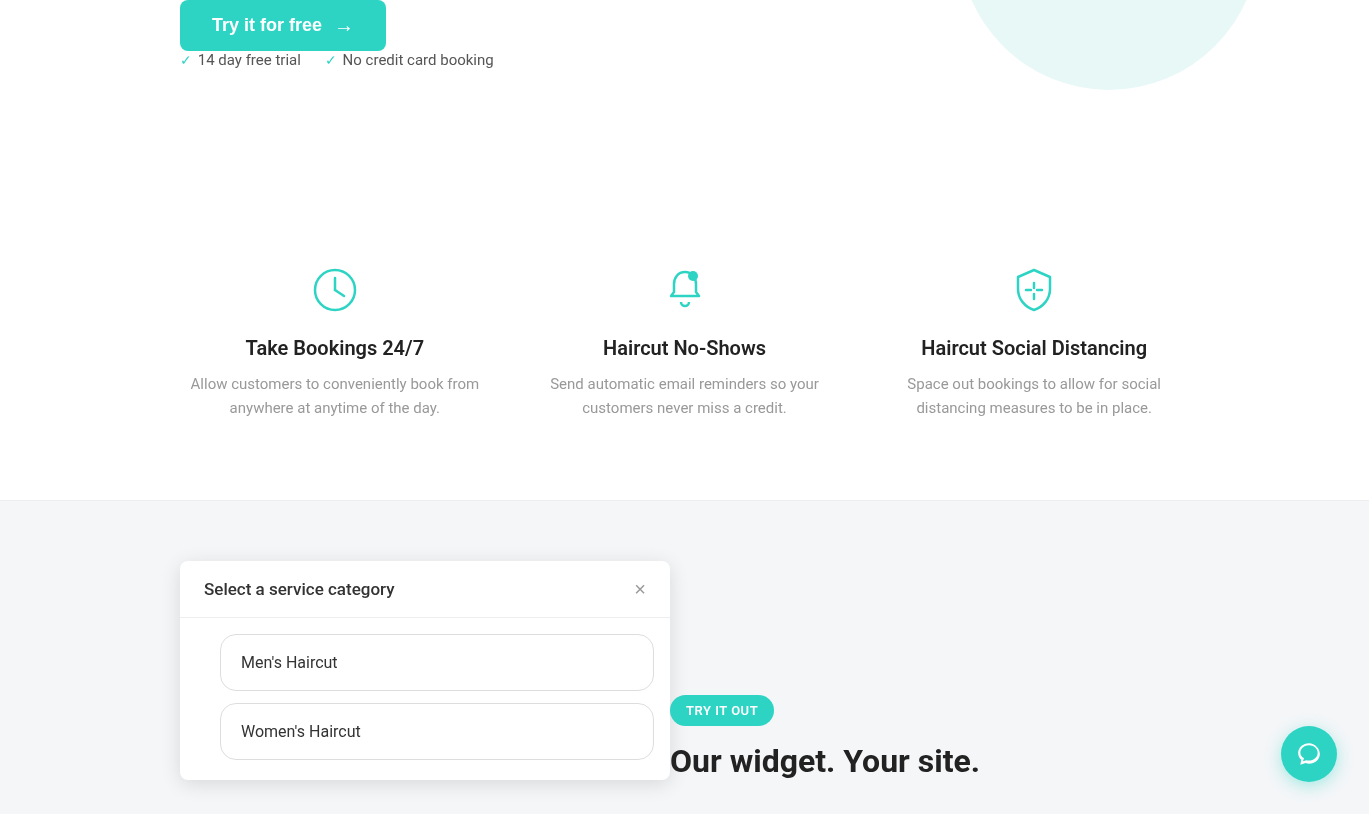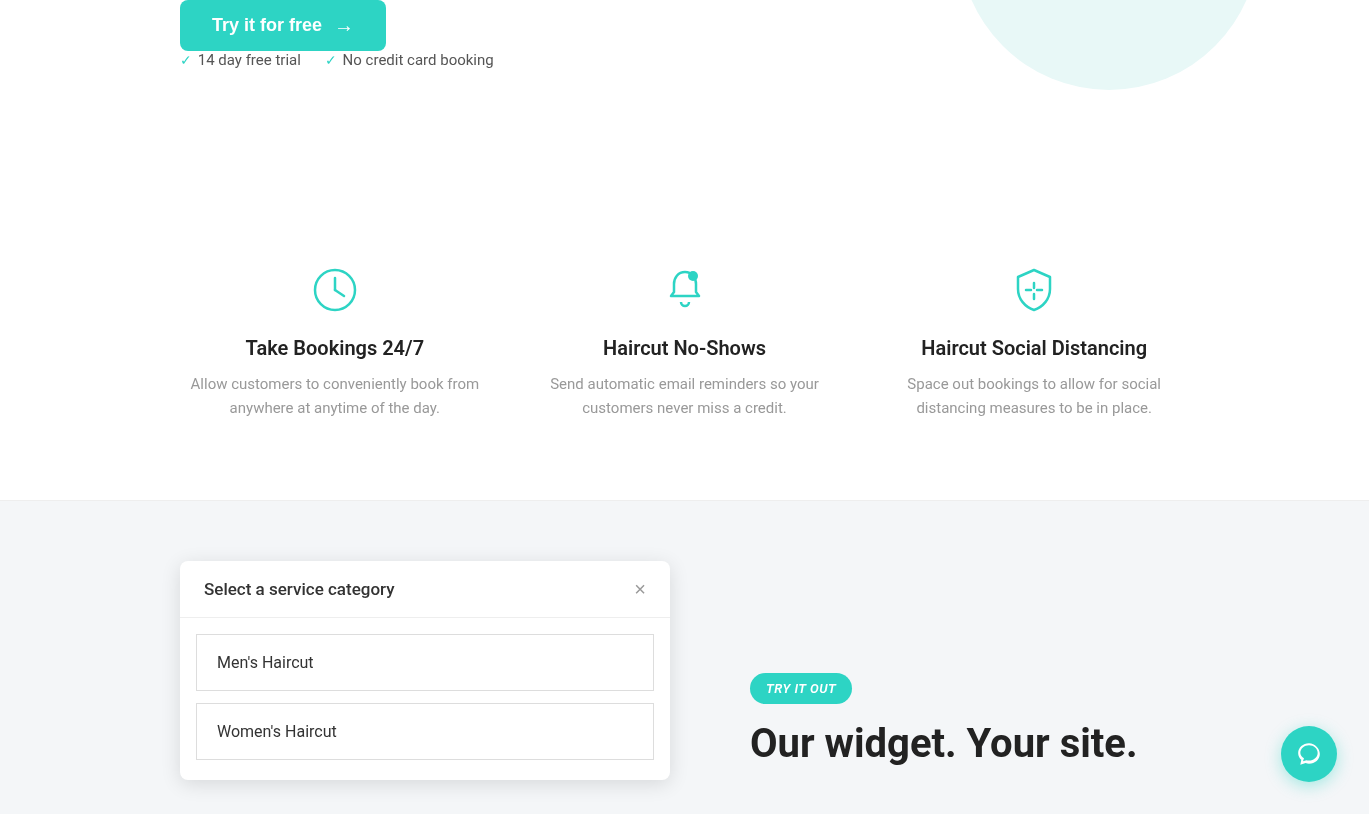--- a/index.html
+++ b/index.html
@@ -103,22 +103,21 @@
     .bottom-section {
       background: #f4f6f8;
       padding: 60px 0;
       min-height: 320px;
       position: relative;
     }
 
     .bottom-inner {
       display: flex;
       padding: 0 180px;
-      gap: 80px;
-      align-items: center;
+      align-items: flex-end;
     }
 
     
     .service-modal {
       background: #fff;
       border-radius: 8px;
       box-shadow: 0 4px 20px rgba(0,0,0,0.12);
       width: 490px;
       overflow: hidden;
       flex-shrink: 0;
@@ -146,28 +145,29 @@
       cursor: pointer;
       line-height: 1;
     }
 
     .modal-body {
       padding: 16px;
     }
 
     .service-item {
       border: 1.5px solid #ddd;
-      border-radius: 0;
+      border-radius: 16px;
       padding: 18px 20px;
       margin-bottom: 12px;
       cursor: pointer;
       font-size: 16px;
       color: #333;
       background: #fff;
       transition: border-color 0.2s;
+      margin-left: 24px;
     }
 
     .service-item:last-child {
       margin-bottom: 4px;
     }
 
     
     .right-content {
       padding-top: 100px;
     }
@@ -175,25 +175,24 @@
     .try-it-out-badge {
       background: #2dd4c4;
       color: #fff;
       font-size: 13px;
       font-weight: 600;
       letter-spacing: 0.5px;
       padding: 8px 16px;
       border-radius: 20px;
       display: inline-block;
       margin-bottom: 16px;
-      font-style: italic;
     }
 
     .widget-heading {
-      font-size: 40px;
+      font-size: 32px;
       font-weight: 700;
       color: #222;
       line-height: 1.2;
     }
 
     
     .chat-bubble {
       position: fixed;
       bottom: 32px;
       right: 32px;

